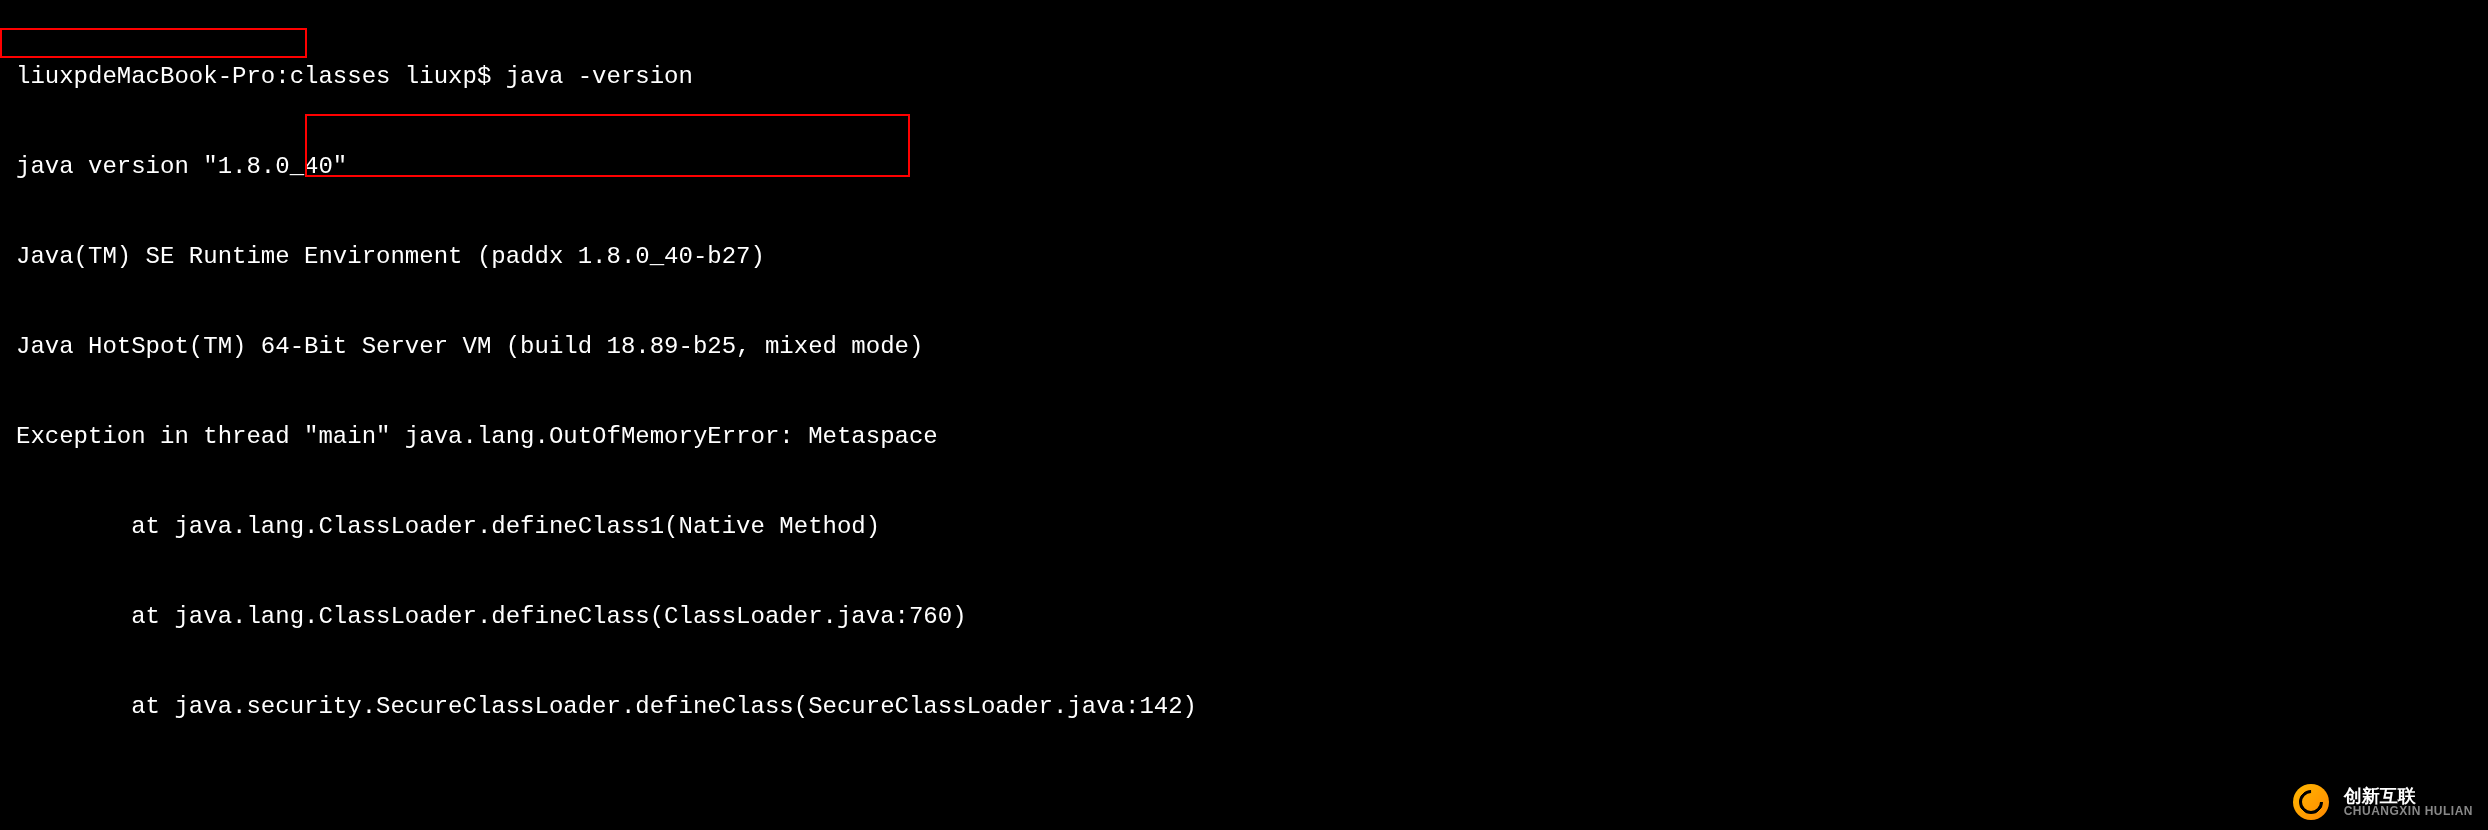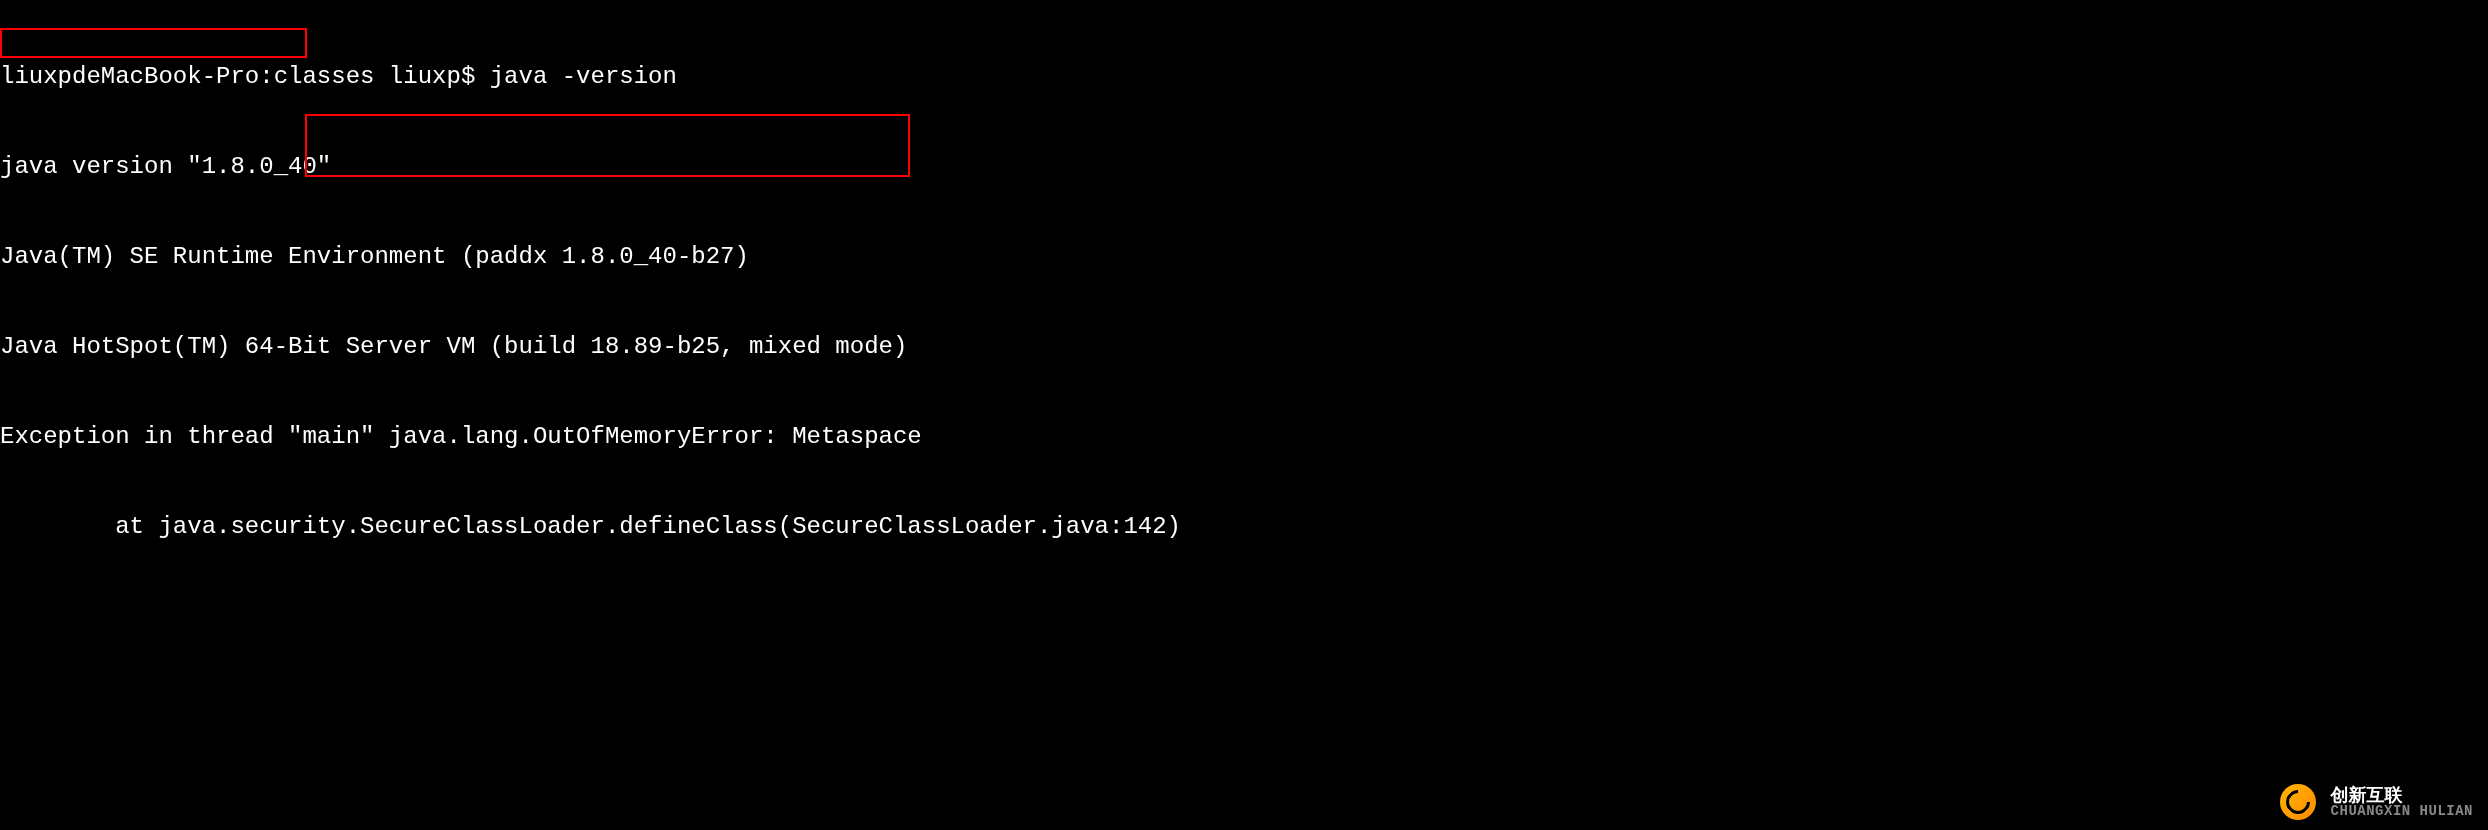--- a/index.html
+++ b/index.html
@@ -20,20 +20,21 @@
       position: relative;
     }
     .terminal {
       white-space: pre;
       position: relative;
     }
     .line {
       display: block;
       white-space: pre;
       position: relative;
+      padding-left: 16px;
     }
     .highlight-box-1 {
       position: absolute;
       top: 26px;
       left: 0px;
       width: 307px;
       height: 30px;
       border: 2px solid #ff0000;
       pointer-events: none;
       z-index: 10;
@@ -79,35 +80,36 @@
     .watermark-text {
       color: #ffffff;
       font-family: Arial, sans-serif;
       font-size: 18px;
       font-weight: bold;
       display: flex;
       flex-direction: column;
       line-height: 1;
     }
     .watermark-sub {
-      font-size: 14px;
+      font-size: 12px;
       color: #888;
       letter-spacing: 0.5px;
-      font-family: Liberation Mono, monospace;
     }
   </style>
 </head>
 <body>
 
 <div class="terminal">
   <span class="line">liuxpdeMacBook-Pro:classes liuxp$ java -version</span>
   <span class="line">java version "1.8.0_40"</span>
   <span class="line">Java(TM) SE Runtime Environment (paddx 1.8.0_40-b27)</span>
   <span class="line">Java HotSpot(TM) 64-Bit Server VM (build 18.89-b25, mixed mode)</span>
   <span class="line">Exception in thread "main" java.lang.OutOfMemoryError: Metaspace</span>
+  <span class="line">        at java.lang.ClassLoader.defineClass1(Native Method)</span>
+  <span class="line">        at java.lang.ClassLoader.defineClass(ClassLoader.java:760)</span>
   <span class="line">        at java.security.SecureClassLoader.defineClass(SecureClassLoader.java:142)</span>
   
   
   
   
   
   
   
   
 

